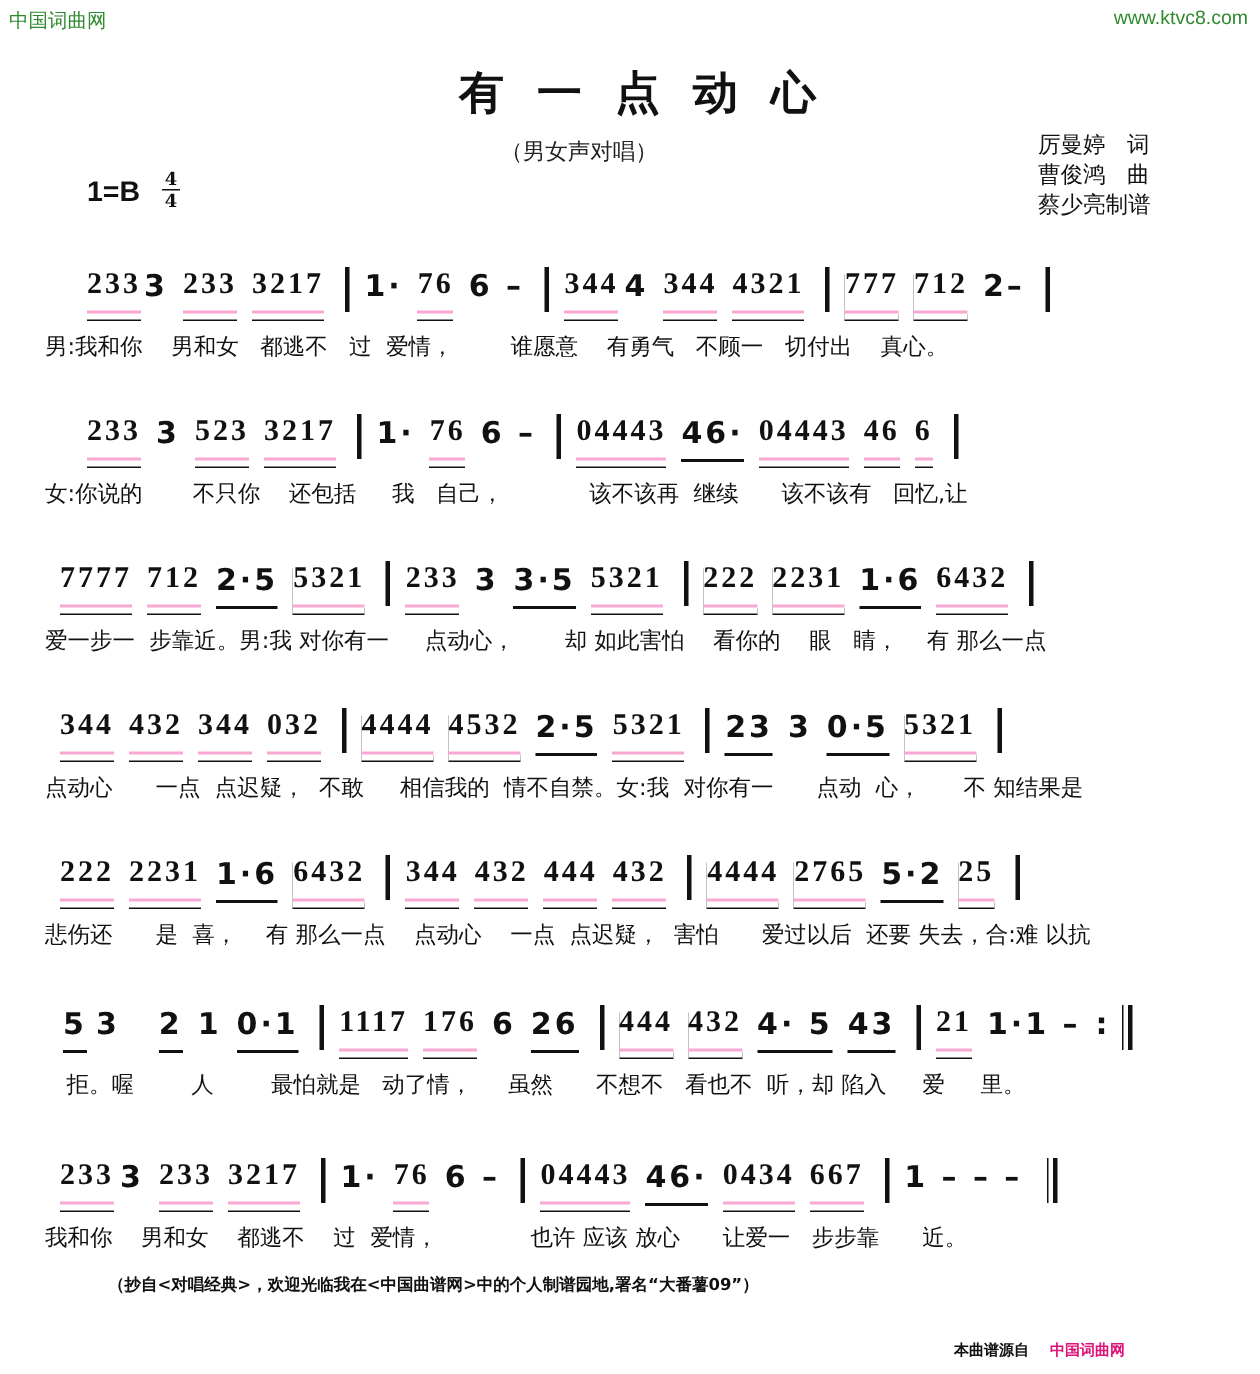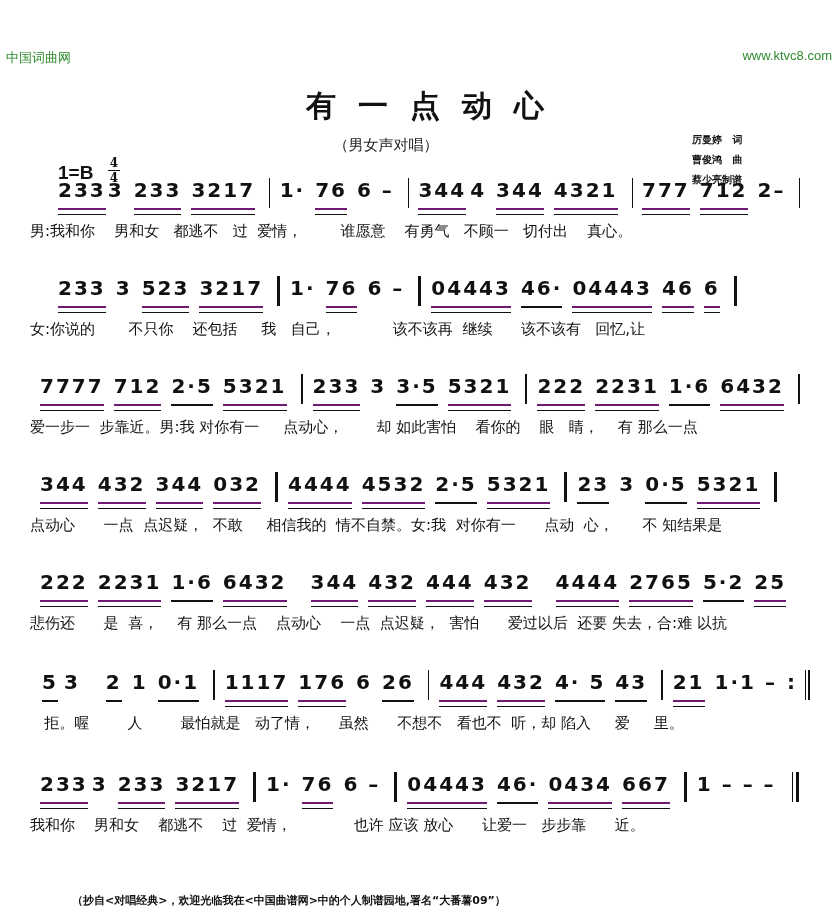--- a/index.html
+++ b/index.html
@@ -1,34 +1,34 @@
 <!DOCTYPE html>
 <html><head>
 <meta charset="utf-8">
 <style>
   html, body { margin: 0; padding: 0; background: #ffffff; }
   body { width: 840px; height: 916px; position: relative; overflow: hidden;
          font-family: "DejaVu Sans", sans-serif; color: #111; }
-  .abs { position: absolute; margin-top: 44px; }
+  .abs { position: absolute; }
   .wm-left { left: 6px; top: 5px; font-size: 13px; color: #2f8a2f; }
   .wm-right { right: 8px; top: 4px; font-size: 13px; color: #2f8a2f; font-family: "Liberation Sans", sans-serif; }
   .title { left: 0; width: 840px; top: 42px; text-align: center; font-size: 30px; font-weight: bold; letter-spacing: 22px; padding-left: 16px; }
   .subtitle { left: 0; width: 772px; top: 92px; text-align: center; font-size: 15px; color: #222; }
-  .credits { left: 692px; top: 86px; font-size: 10px; font-weight: bold; line-height: 20px; }
+  .credits { left: 692px; top: 86px; font-size: 15px; font-weight: normal; line-height: 20px; }
   .credits div { white-space: pre; }
   .key { left: 58px; top: 118px; font-size: 19px; font-weight: bold; font-family: "Liberation Sans", sans-serif; }
   .ts { left: 108px; top: 113px; width: 12px; text-align: center; font-size: 12px; font-weight: bold; line-height: 12px; font-family: "DejaVu Serif", serif; }
   .ts .ln { border-top: 1px solid #111; margin: 1px 0; }
 
   .row { position: absolute; left: 30px; width: 780px; }
   .notes { position: absolute; left: 0; top: 0; height: 36px; width: 780px; display: flex; align-items: flex-start;
            font-family: "DejaVu Sans", sans-serif; font-weight: bold; font-size: 20px; white-space: nowrap; }
   .grp { position: relative; display: inline-block; margin-right: 10px; padding-bottom: 6px; letter-spacing: 2px; }
   .grp.u1 { border-bottom: 2px solid #111; }
-  .grp.u2 { border-bottom: 2px solid #701a75; box-shadow: 0 4px 0 -0px #fff, 0 5px 0 0 #111; }
+  .grp.u2 { border-bottom: 2px solid #f9a8d4; box-shadow: 0 4px 0 -0px #fff, 0 5px 0 0 #111; font-family: Liberation Serif, serif; }
   .bar { display: inline-block; width: 3px; height: 30px; background: #111; margin: 0 10px 0 4px; }
   .dbl { display: inline-block; width: 3px; height: 30px; background: #111; margin-left: 3px; }
   .thin { display: inline-block; width: 1px; height: 30px; background: #111; margin-left: 6px; }
   .lyrics { position: absolute; left: 0; top: 44px; width: 790px; font-size: 15px; color: #111; white-space: pre; letter-spacing: 0px; }
 
   .footer-note { left: 72px; top: 849px; font-size: 11px; font-weight: bold; }
   .source { left: 636px; top: 893px; font-size: 10px; font-weight: bold; }
   .source .brand { color: #e0157a; margin-left: 14px; }
 </style>
 </head>

